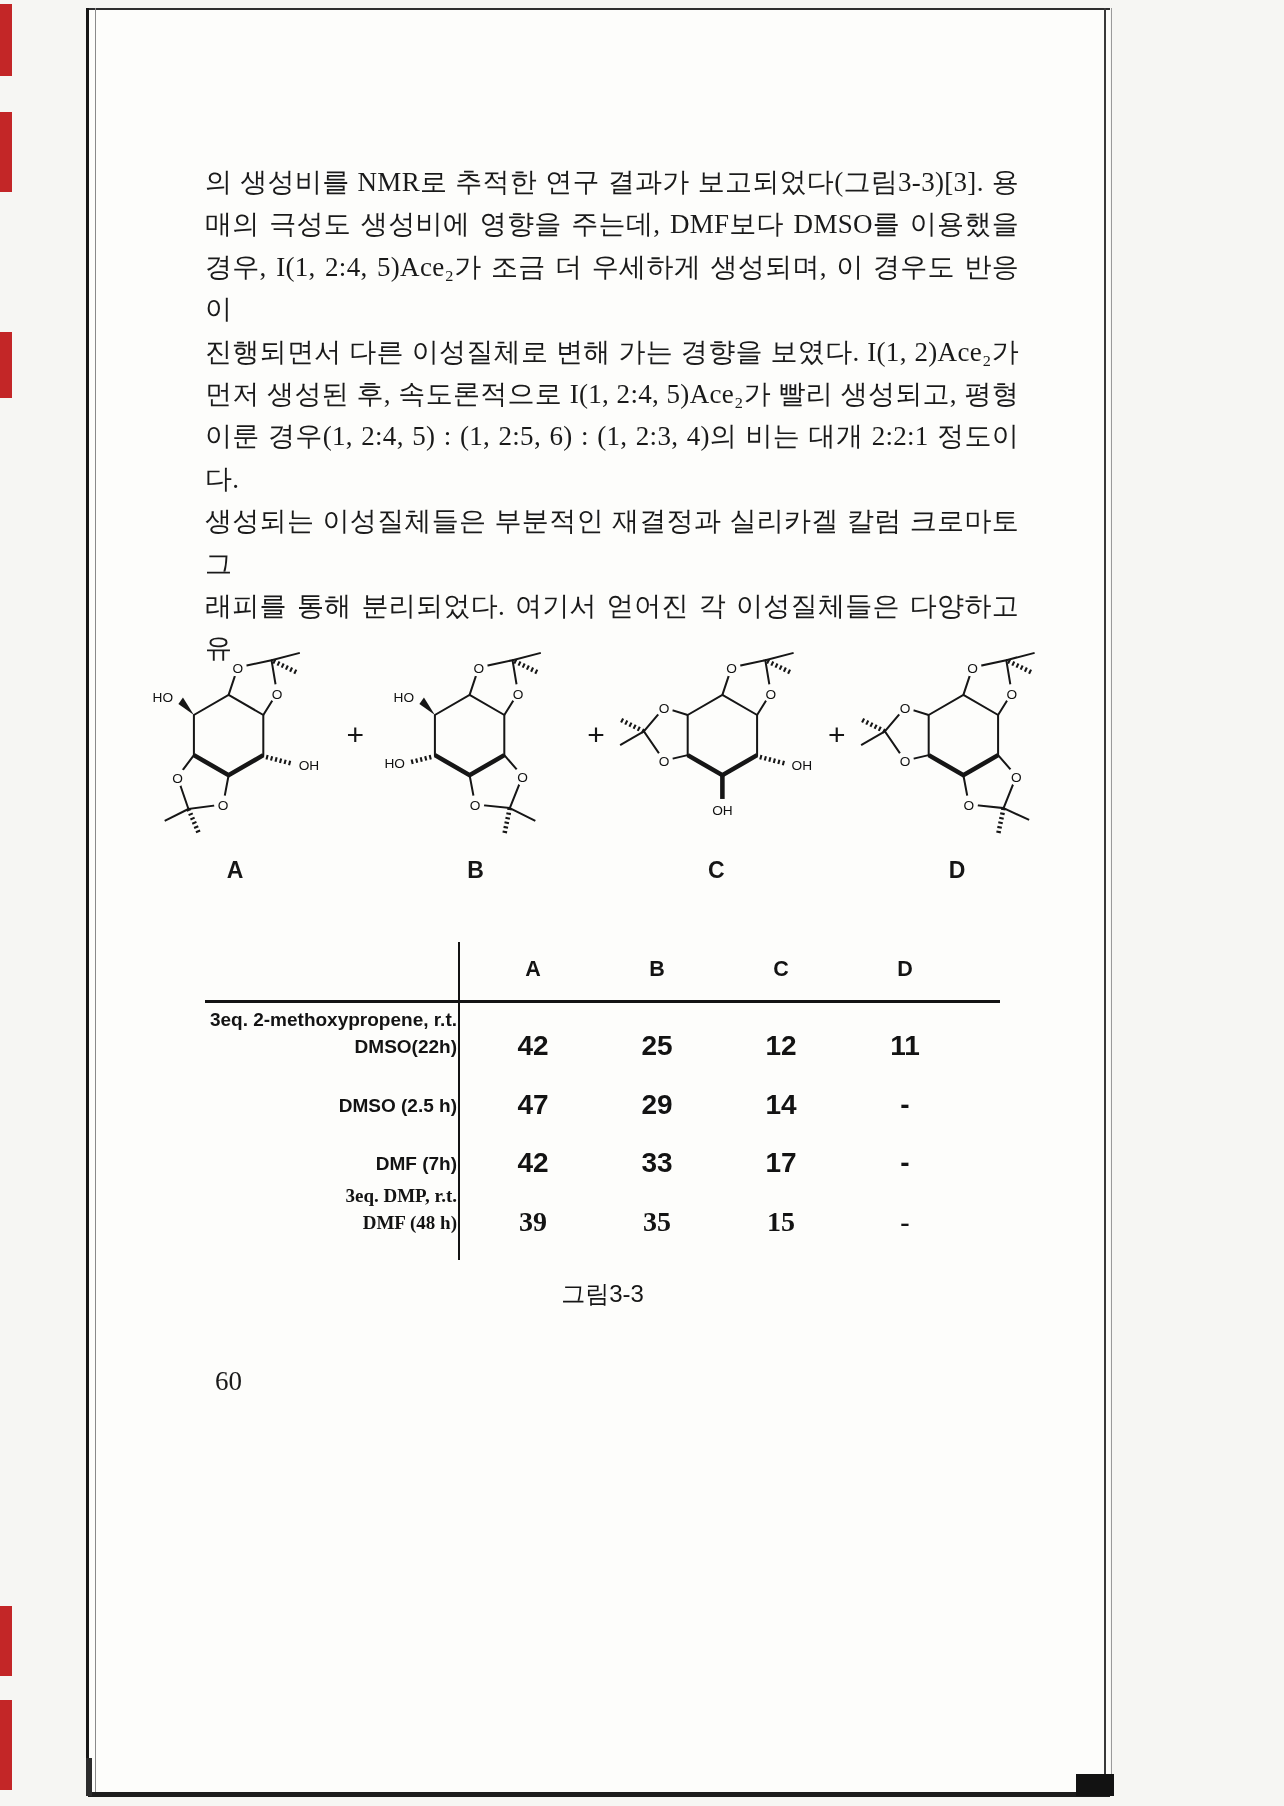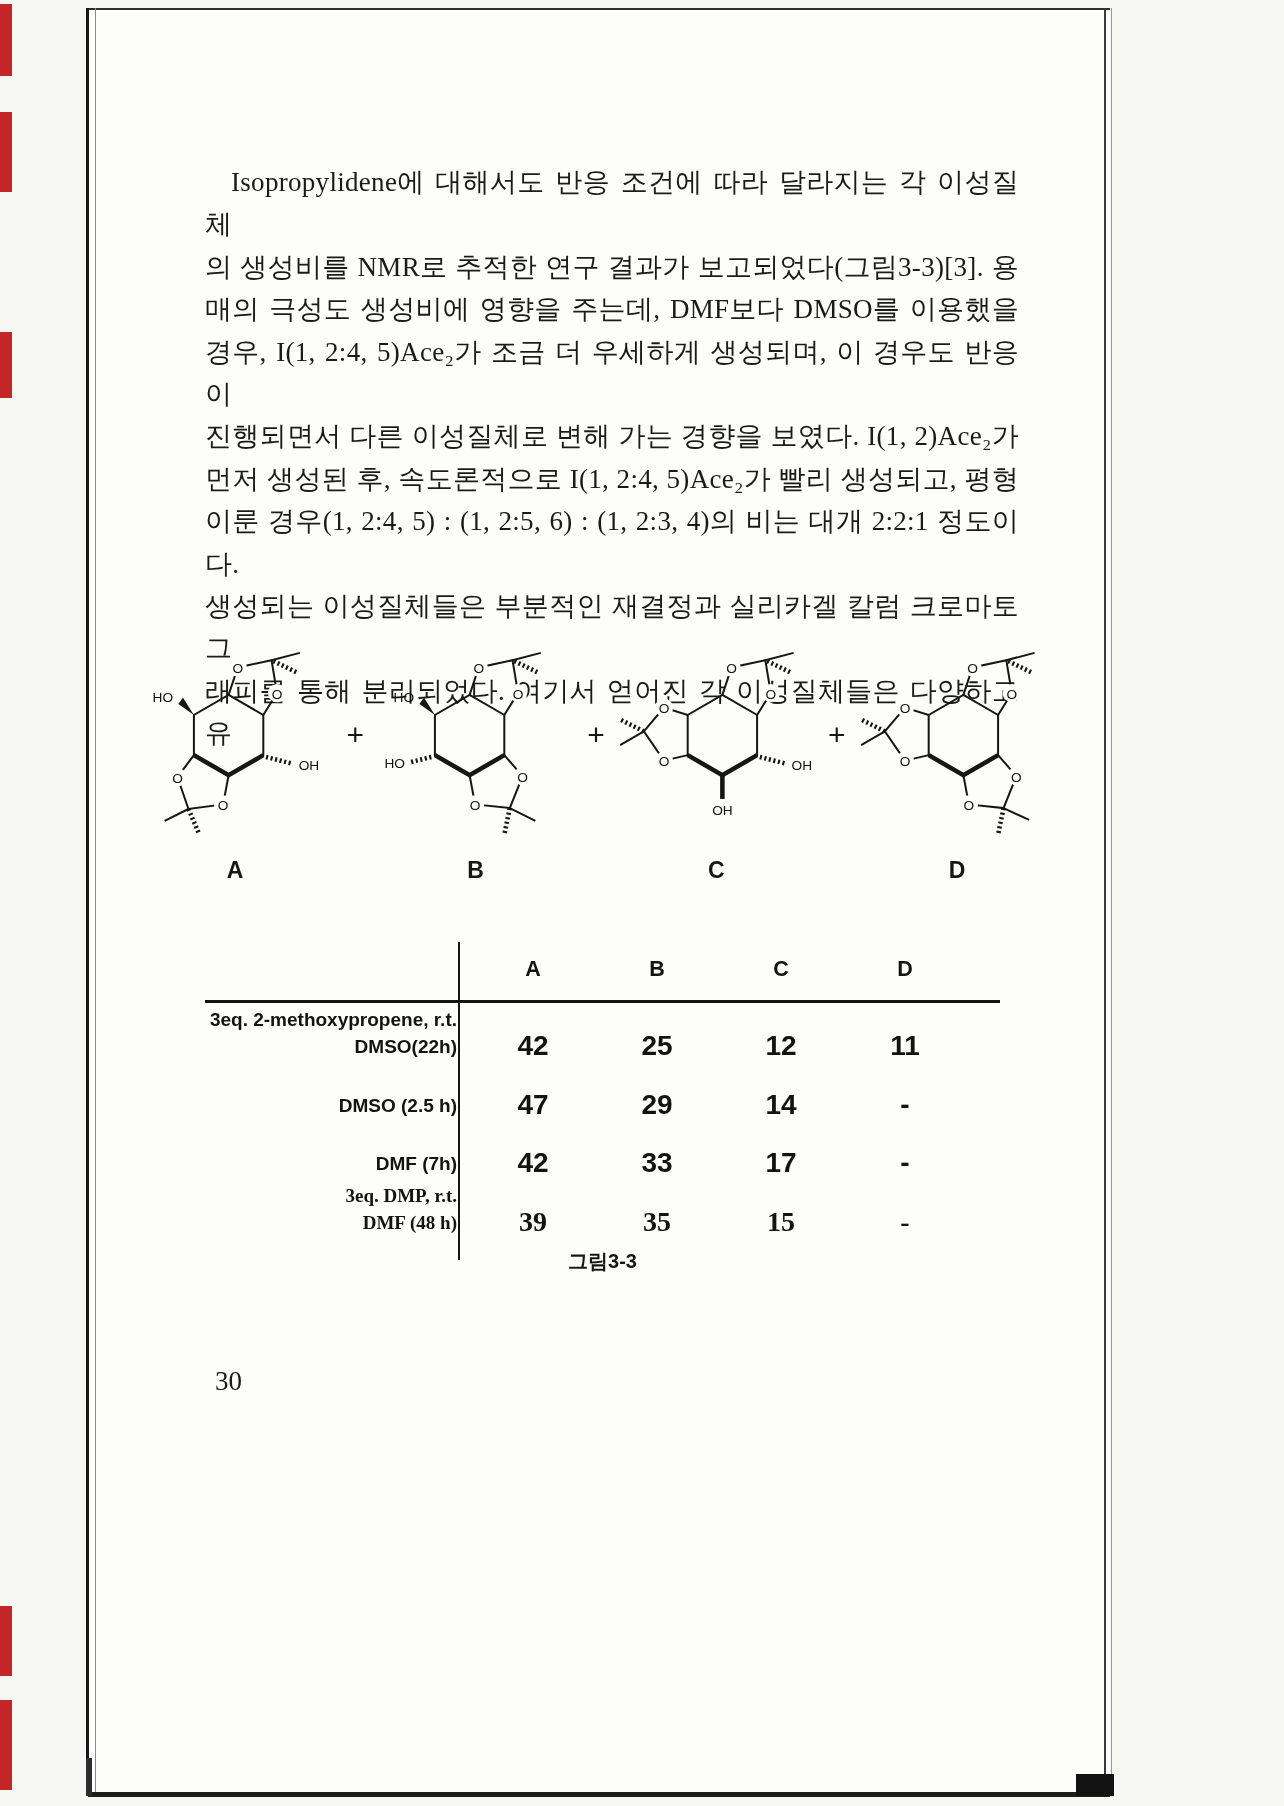--- a/index.html
+++ b/index.html
@@ -49,21 +49,21 @@
   
   .tbl { position:absolute; left:205px; top:938px; width:795px; height:330px; font-family:"Liberation Sans",sans-serif; color:#131313; }
   .vline { position:absolute; left:253px; top:4px; width:2px; height:318px; background:#131313; }
   .hline { position:absolute; left:0; top:62px; width:795px; height:2.5px; background:#131313; }
   .trow { position:absolute; left:0; width:795px; display:grid; grid-template-columns:266px 124px 124px 124px 124px; align-items:center; }
   .cond { text-align:right; padding-right:14px; font-size:19px; font-weight:600; line-height:27px; }
   .cond.two { transform:translateY(-13px); }
   .val  { text-align:center; font-size:28px; font-weight:600; }
   .hd   { font-size:21.5px; font-weight:600; }
 
-  .caption { position:absolute; left:205px; top:1248px; width:795px; text-align:center; font-family:"Liberation Sans",sans-serif; font-size:20px; font-weight:700; color:#161616; }
+  .caption { position:absolute; left:205px; top:1278px; width:795px; text-align:center; font-family:"Liberation Sans",sans-serif; font-size:24px; font-weight:400; color:#161616; }
   .pagenum { position:absolute; left:215px; top:1366px; font-size:27px; color:#1a1a1a; }
 </style>
 </head>
 <body>
 
 <div class="sheet"></div>
 
 <div class="edge-top"></div>
 <div class="edge-left-a"></div>
 <div class="edge-left-b"></div>
@@ -72,21 +72,20 @@
 <div class="edge-bottom"></div>
 <div class="corner-br"></div>
 <div class="corner-bl"></div>
 <div class="redmark rm1"></div>
 <div class="redmark rm2"></div>
 <div class="redmark rm3"></div>
 <div class="redmark rm4"></div>
 <div class="redmark rm5"></div>
 
 <div class="body-text">
-  <div class="tline indent">Isopropylidene에 대해서도 반응 조건에 따라 달라지는 각 이성질체</div>
   <div class="tline">의 생성비를 NMR로 추적한 연구 결과가 보고되었다(그림3-3)[3]. 용</div>
   <div class="tline">매의 극성도 생성비에 영향을 주는데, DMF보다 DMSO를 이용했을</div>
   <div class="tline">경우, I(1, 2:4, 5)Ace₂가 조금 더 우세하게 생성되며, 이 경우도 반응이</div>
   <div class="tline">진행되면서 다른 이성질체로 변해 가는 경향을 보였다. I(1, 2)Ace₂가</div>
   <div class="tline">먼저 생성된 후, 속도론적으로 I(1, 2:4, 5)Ace₂가 빨리 생성되고, 평형</div>
   <div class="tline">이룬 경우(1, 2:4, 5) : (1, 2:5, 6) : (1, 2:3, 4)의 비는 대개 2:2:1 정도이다.</div>
   <div class="tline">생성되는 이성질체들은 부분적인 재결정과 실리카겔 칼럼 크로마토그</div>
   <div class="tline">래피를 통해 분리되었다. 여기서 얻어진 각 이성질체들은 다양하고 유</div>
 </div>
 
@@ -256,13 +255,13 @@
       <div>DMF (48 h)</div>
     </div>
     <div class="val">39</div>
     <div class="val">35</div>
     <div class="val">15</div>
     <div class="val">-</div>
   </div>
 </div>
 
 <div class="caption">그림3-3</div>
-<div class="pagenum">30</div>
+<div class="pagenum">60</div>
 
 </body></html>

